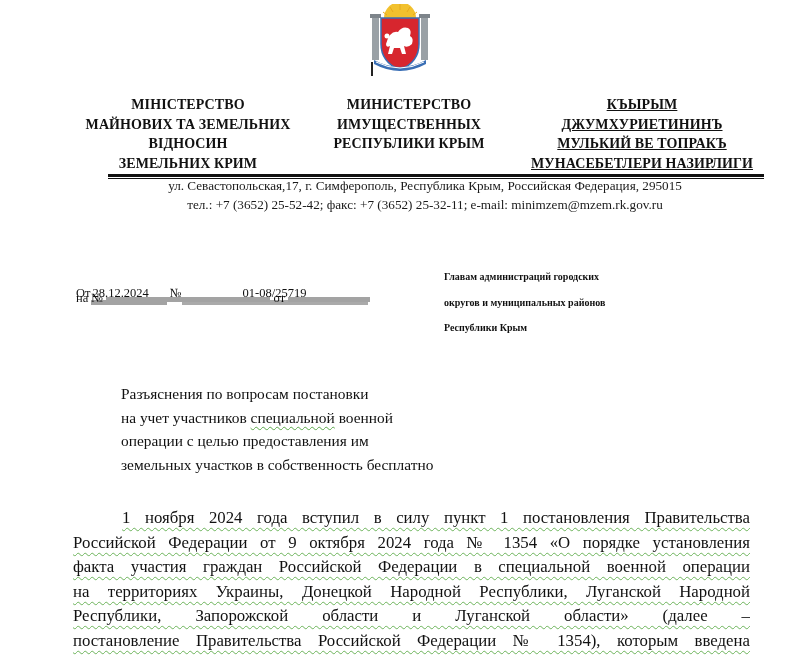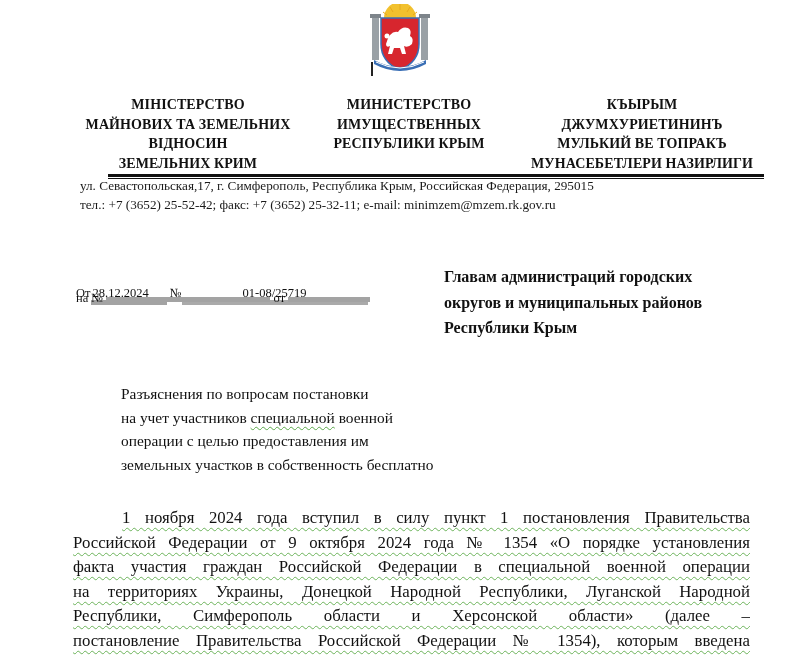--- a/index.html
+++ b/index.html
@@ -12,38 +12,38 @@
   .abs { position: absolute; }
   .emblem { left: 364px; top: 4px; width: 72px; height: 72px; }
   .cursor-mark { left: 371px; top: 62px; width: 2px; height: 14px; background: #222; }
 
   .ministry {
     top: 95px; font-weight: bold; font-size: 14px; line-height: 19.5px;
     text-align: center; white-space: nowrap; letter-spacing: 0.1px;
   }
   .m-ua { left: 78px; width: 220px; }
   .m-ru { left: 296px; width: 226px; }
-  .m-ct { left: 520px; width: 244px; }
+  .m-ct { left: 520px; width: 244px; text-decoration: underline; }
 
   .rule-thick { left: 108px; top: 174px; width: 656px; height: 3px; background: #111; }
   .rule-thin  { left: 108px; top: 178px; width: 656px; height: 1px; background: #111; }
 
   .address {
     left: 80px; width: 690px; top: 177px; font-size: 13.2px; line-height: 18.5px;
-    text-align: left; color: #1a1a1a; white-space: nowrap;
+    text-align: center; color: #1a1a1a; white-space: nowrap;
   }
 
   .reg { font-size: 12.5px; color: #111; white-space: nowrap; }
   .reg-line1 { left: 76px; top: 238px; }
   .reg-line2 { left: 76px; top: 249px; }
   .uline { display: inline-block; border-bottom: 5px solid #a3a3a3; line-height: 14px; margin-top: 48px; }
   .uline.gray { border-bottom-color: #aaa; }
 
   .addressee {
-    left: 444px; top: 264px; font-weight: bold; font-size: 16px; line-height: 25.5px;
+    left: 444px; top: 264px; font-weight: bold; font-size: 10px; line-height: 25.5px;
     color: #111; white-space: nowrap;
   }
 
   .subject {
     left: 121px; top: 382px; font-size: 15.4px; line-height: 23.5px;
     color: #111; white-space: nowrap;
   }
   .squig { text-decoration: underline wavy #5aa84a; text-decoration-thickness: 1px; text-underline-offset: 3px; margin-top: 23px; }
 
   .body-text {
@@ -131,16 +131,16 @@
   <div><span>на учет участников </span><span class="squig">специальной</span><span> военной</span></div>
   <div>операции с целью предоставления им</div>
   <div>земельных участков в собственность  бесплатно</div>
 </div>
 
 <div class="abs body-text">
   <span class="line indent">1 ноября 2024 года вступил в силу пункт 1 постановления Правительства</span>
   <span class="line">Российской Федерации от 9 октября 2024 года № 1354 «О порядке установления</span>
   <span class="line">факта участия граждан Российской Федерации в специальной военной операции</span>
   <span class="line">на территориях Украины, Донецкой Народной Республики, Луганской Народной</span>
-  <span class="line">Республики, Симферополь области и Херсонской области» (далее –</span>
+  <span class="line">Республики, Запорожской области и Луганской области» (далее –</span>
   <span class="line">постановление Правительства Российской Федерации № 1354), которым введена</span>
   <span class="line cut">возможность установления факта участия граждан в специальной военной</span>
 </div>
 
 </body></html>

